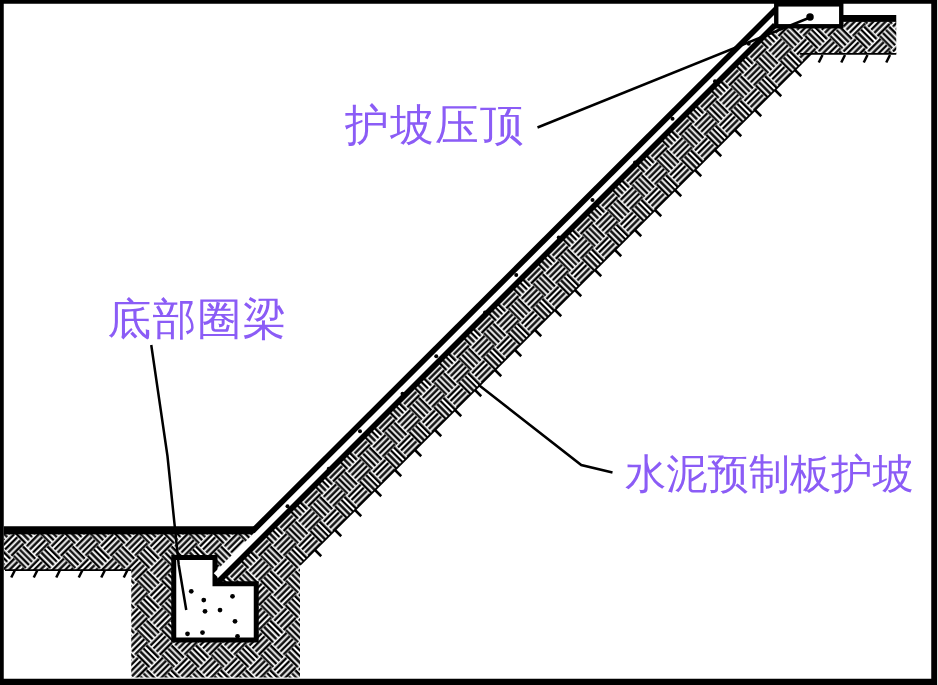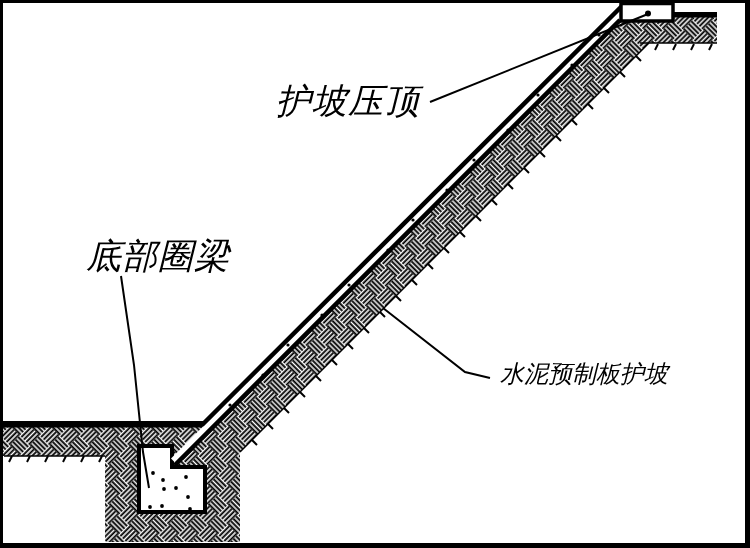--- a/index.html
+++ b/index.html
@@ -12,31 +12,30 @@
   }
   .page svg{position:absolute;left:0;top:0;}
   .border-frame{
     position:absolute;inset:0;
     border:solid #000;
     border-width:3px 5px 5px 3px;
     pointer-events:none;
   }
   .lbl{
     position:absolute;
-    color:#000000;
+    color:#8b5cf6;
     font-size:35px;
     line-height:1.05;
     letter-spacing:1px;
     white-space:nowrap;
-    font-style:italic;
   }
   .lbl-capping{left:276px;top:83px;}
   .lbl-ringbeam{left:86px;top:238px;text-align:center;}
   .lbl-poolbottom{left:35px;top:382px;}
-  .lbl-precast{left:500px;top:362px;font-size:24px;letter-spacing:0;}
+  .lbl-precast{left:500px;top:362px;font-size:33px;letter-spacing:0;}
 </style>
 </head>
 <body>
 
 <div class="page">
 
   <svg id="drawing" width="750" height="548" viewBox="0 0 750 548">
     <defs>
 
       <pattern id="bw" width="28" height="28" patternUnits="userSpaceOnUse" patternTransform="rotate(45)">

